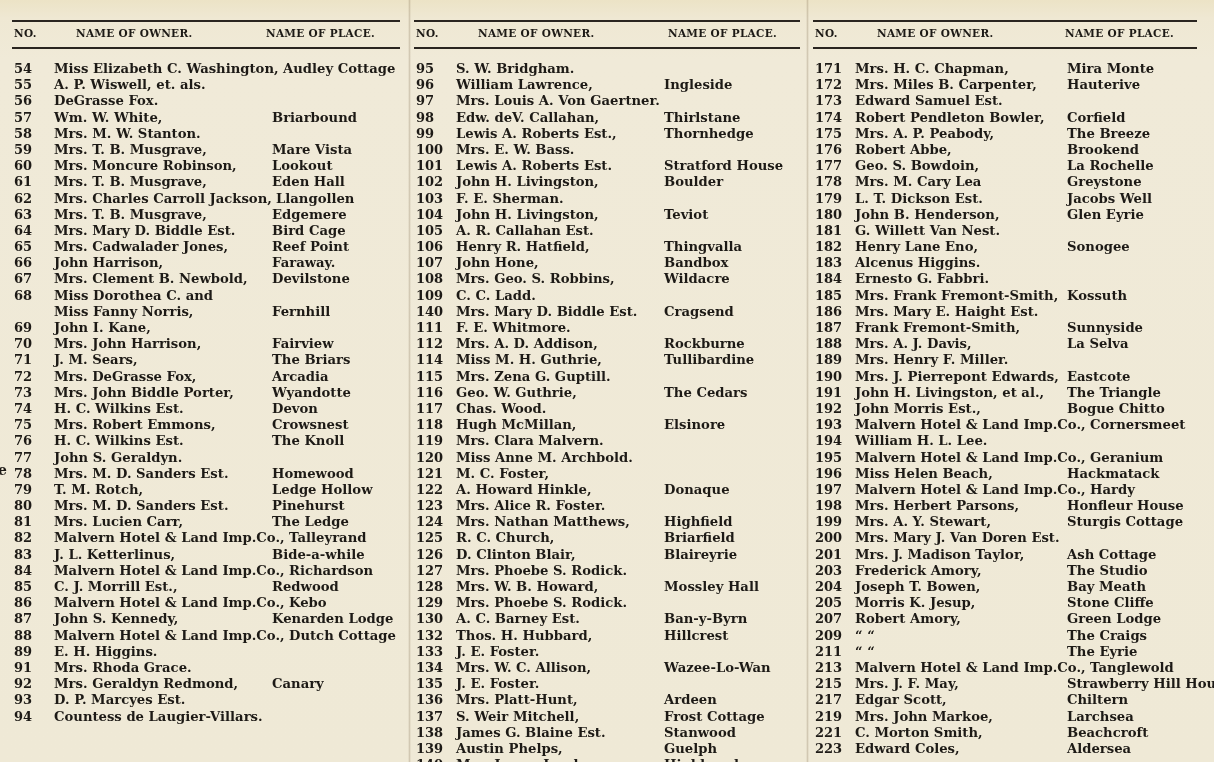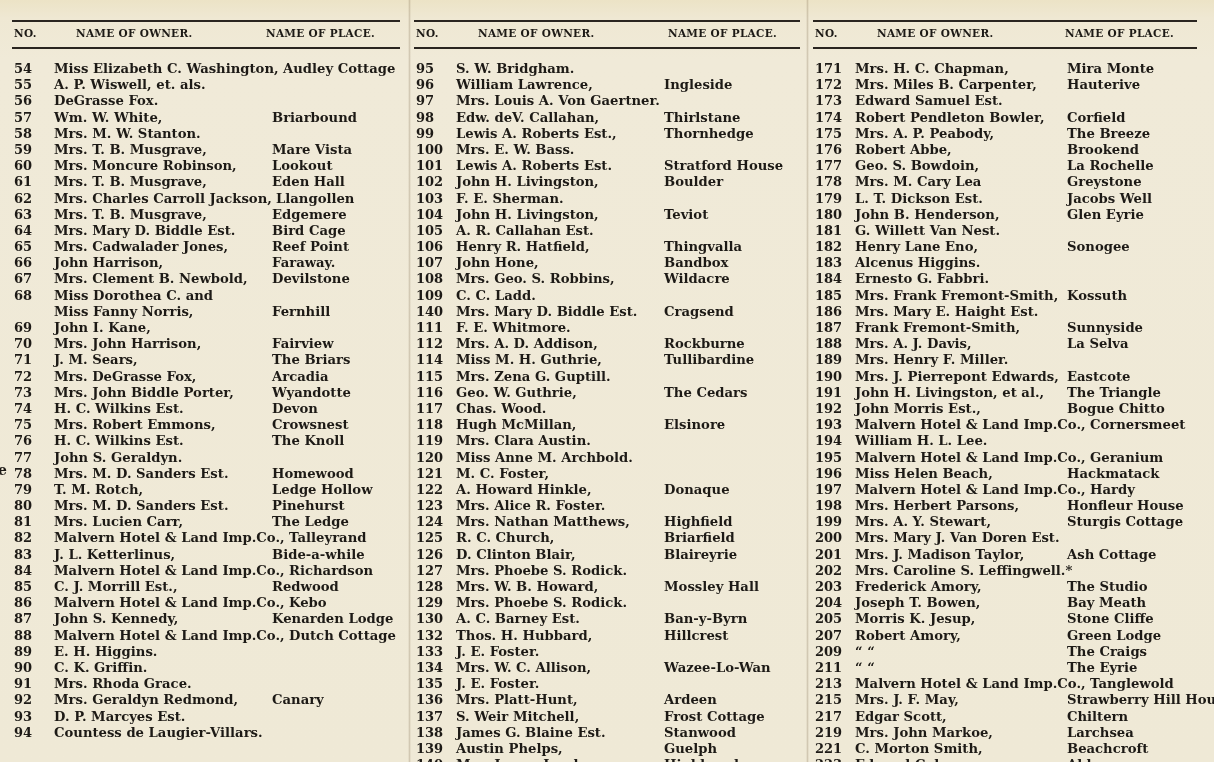--- a/index.html
+++ b/index.html
@@ -241,25 +241,20 @@
         <span class="no">88</span>
         <span class="owner" style="left: 42px;">Malvern Hotel &amp; Land Imp.Co.,</span>
         <span class="place" style="left: 277px;">Dutch Cottage</span>
       </div>
       <div class="entry">
         <span class="no">89</span>
         <span class="owner" style="left: 42px;">E. H. Higgins.</span>
         <span class="place" style="left: 260px;"></span>
       </div>
       <div class="entry">
-        <span class="no">90</span>
-        <span class="owner" style="left: 42px;">C. K. Griffin.</span>
-        <span class="place" style="left: 260px;"></span>
-      </div>
-      <div class="entry">
         <span class="no">91</span>
         <span class="owner" style="left: 42px;">Mrs. Rhoda Grace.</span>
         <span class="place" style="left: 260px;"></span>
       </div>
       <div class="entry">
         <span class="no">92</span>
         <span class="owner" style="left: 42px;">Mrs. Geraldyn Redmond,</span>
         <span class="place" style="left: 260px;">Canary</span>
       </div>
       <div class="entry">
@@ -394,21 +389,21 @@
         <span class="owner" style="left: 42px;">Chas. Wood.</span>
         <span class="place" style="left: 250px;"></span>
       </div>
       <div class="entry">
         <span class="no">118</span>
         <span class="owner" style="left: 42px;">Hugh McMillan,</span>
         <span class="place" style="left: 250px;">Elsinore</span>
       </div>
       <div class="entry">
         <span class="no">119</span>
-        <span class="owner" style="left: 42px;">Mrs. Clara Austin.</span>
+        <span class="owner" style="left: 42px;">Mrs. Clara Malvern.</span>
         <span class="place" style="left: 250px;"></span>
       </div>
       <div class="entry">
         <span class="no">120</span>
         <span class="owner" style="left: 42px;">Miss Anne M. Archbold.</span>
         <span class="place" style="left: 250px;"></span>
       </div>
       <div class="entry">
         <span class="no">121</span>
         <span class="owner" style="left: 42px;">M. C. Foster,</span>
@@ -665,25 +660,20 @@
         <span class="no">200</span>
         <span class="owner" style="left: 42px;">Mrs. Mary J. Van Doren Est.</span>
         <span class="place" style="left: 254px;"></span>
       </div>
       <div class="entry">
         <span class="no">201</span>
         <span class="owner" style="left: 42px;">Mrs. J. Madison Taylor,</span>
         <span class="place" style="left: 254px;">Ash Cottage</span>
       </div>
       <div class="entry">
-        <span class="no">202</span>
-        <span class="owner" style="left: 42px;">Mrs. Caroline S. Leffingwell.*</span>
-        <span class="place" style="left: 254px;"></span>
-      </div>
-      <div class="entry">
         <span class="no">203</span>
         <span class="owner" style="left: 42px;">Frederick Amory,</span>
         <span class="place" style="left: 254px;">The Studio</span>
       </div>
       <div class="entry">
         <span class="no">204</span>
         <span class="owner" style="left: 42px;">Joseph T. Bowen,</span>
         <span class="place" style="left: 254px;">Bay Meath</span>
       </div>
       <div class="entry">

